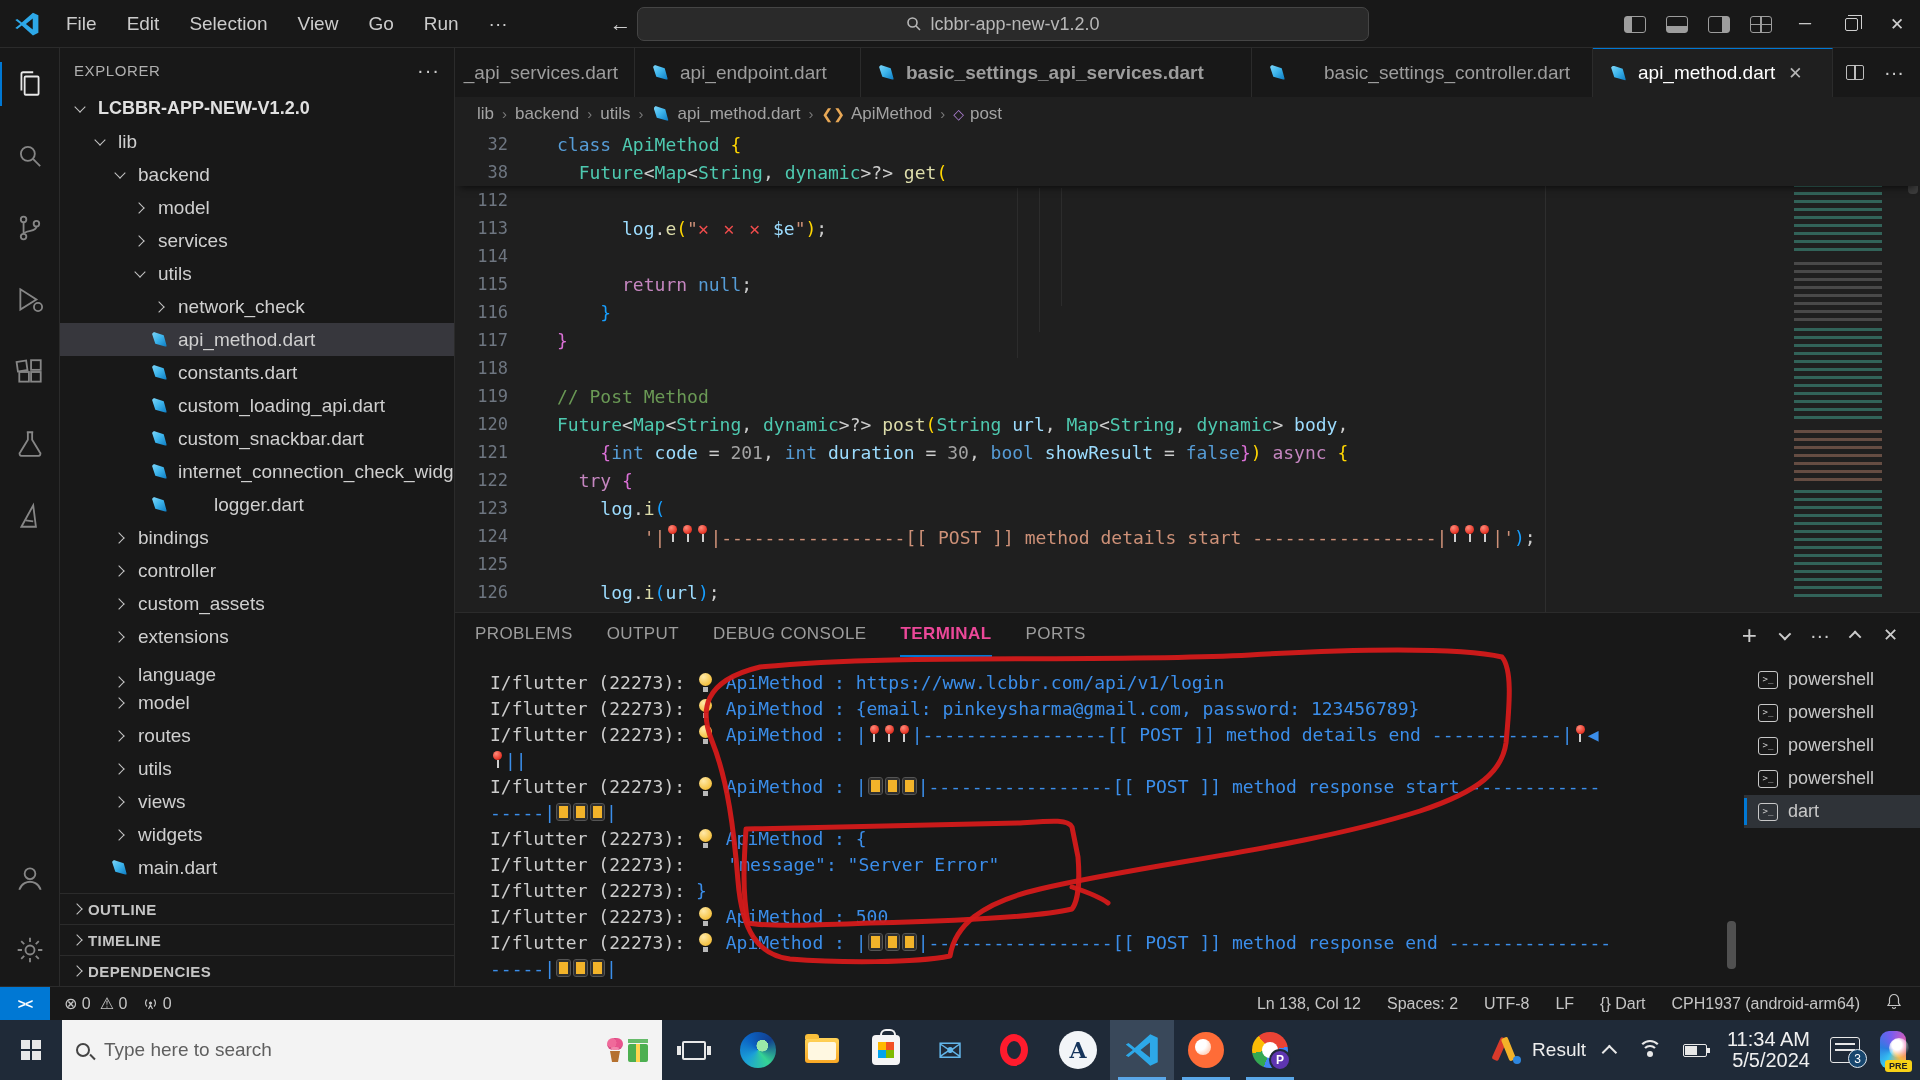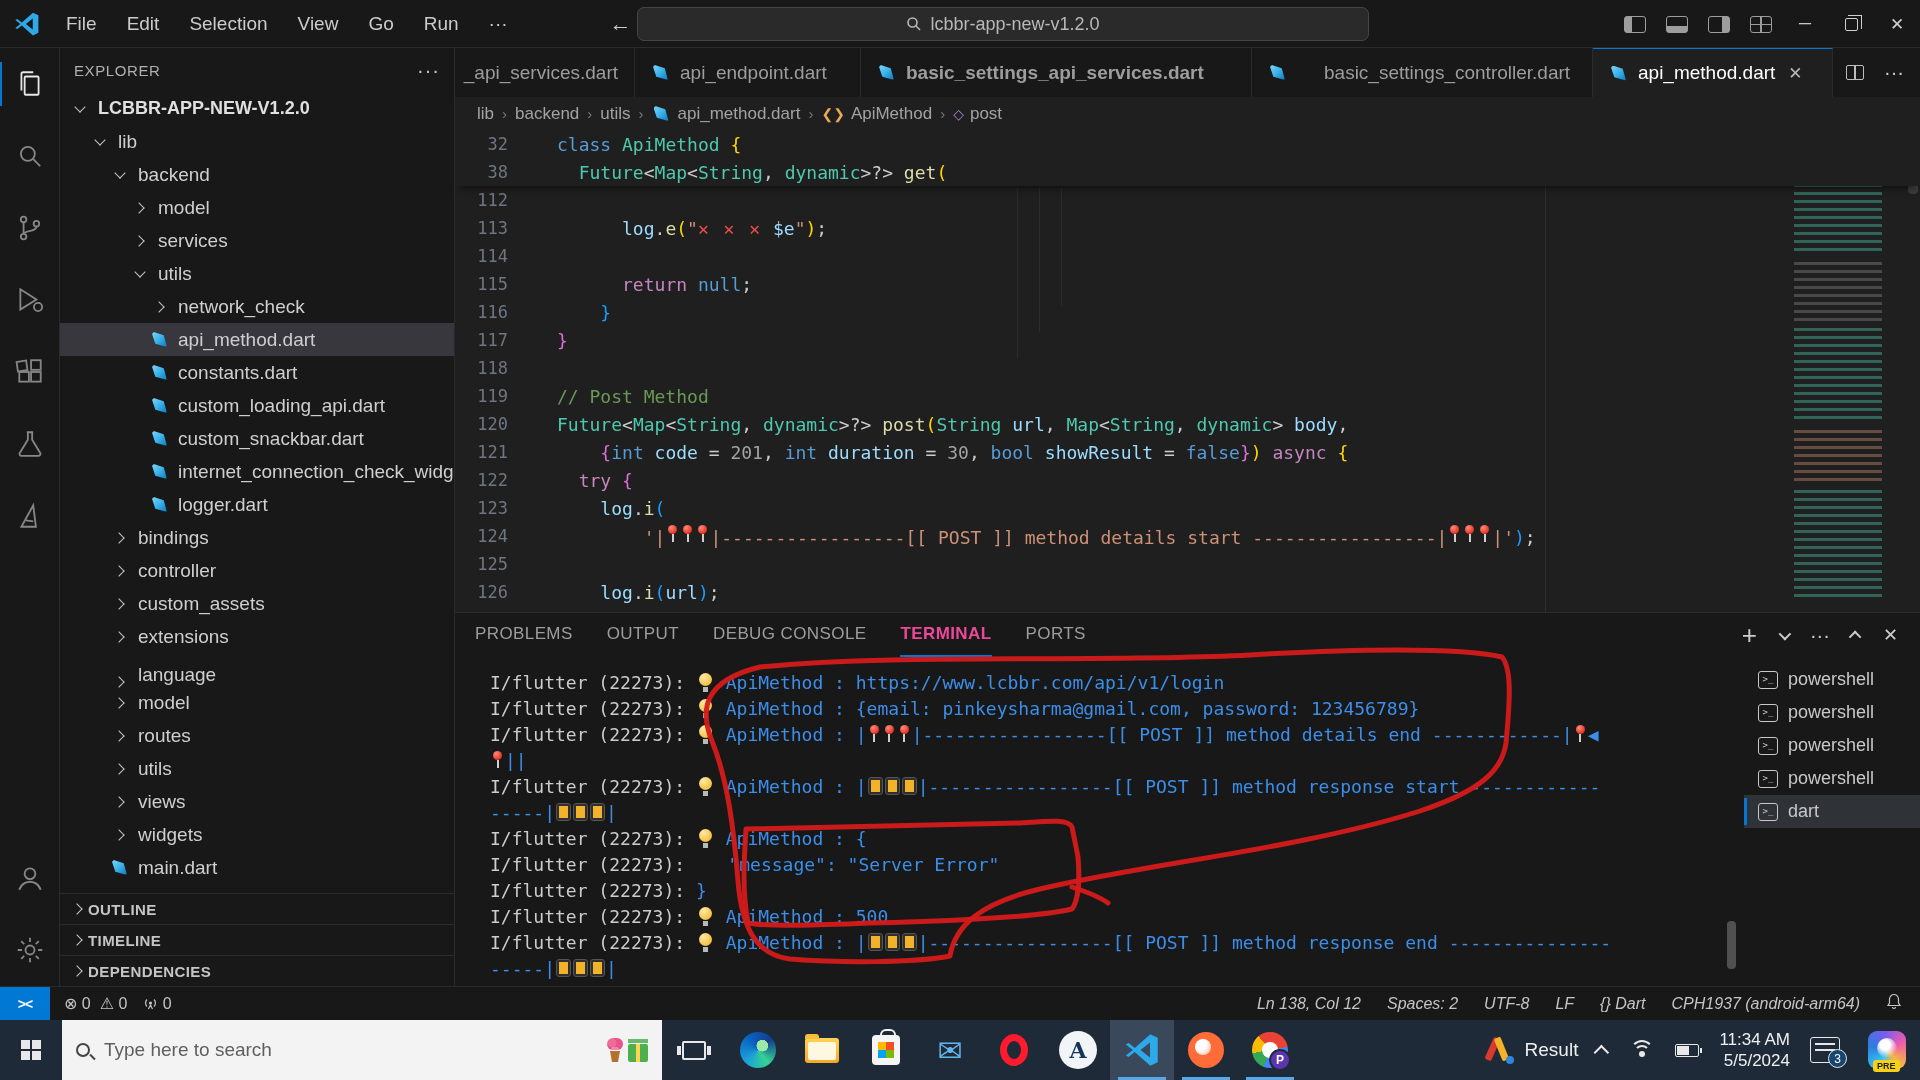--- a/index.html
+++ b/index.html
@@ -148,21 +148,21 @@
   .c-wht{color:#cccccc} .c-blu{color:#3b8eea} .c-arr{color:#3b8eea}
 
   .annotation-svg { position:absolute; inset:0; pointer-events:none; z-index:20; }
 
   
   .statusbar { height:34px; background:#181818; border-top:1px solid #2b2b2b; display:flex;
     align-items:center; font-size:16px; color:#c5c5c5; }
   .remote { width:50px; height:34px; background:#0078d4; color:#fff; display:flex; align-items:center;
     justify-content:center; font-weight:bold; font-size:14px; letter-spacing:-1px; flex:none; }
   .sb-left { display:flex; align-items:center; gap:16px; padding-left:14px; }
-  .sb-right { margin-left:auto; display:flex; align-items:center; gap:26px; padding-right:18px;font-style:italic; }
+  .sb-right { margin-left:auto; display:flex; align-items:center; gap:26px; padding-right:18px; }
   .sb-item { white-space:nowrap; }
 
   
   .taskbar { height:60px; background:#1f2a38; display:flex; align-items:stretch; position:relative; }
   .tk-start { width:62px; display:flex; align-items:center; justify-content:center; }
   .win-logo { width:20px; height:20px; display:grid; grid-template-columns:9px 9px; grid-template-rows:9px 9px; gap:2px; }
   .win-logo span { background:#e8e8e8; }
   .tk-search { width:600px; background:#f3f3f3; display:flex; align-items:center; gap:14px; padding:0 14px; }
   .tk-search .mag { width:14px; height:14px; border:2px solid #444; border-radius:50%; position:relative; flex:none; }
   .tk-search .mag::after { content:''; position:absolute; left:11px; top:11px; width:7px; height:2px;
@@ -183,29 +183,29 @@
   .tk-app { width:64px; display:flex; align-items:center; justify-content:center; position:relative; }
   .tk-app.active { background:#39485a; }
   .tk-app.running::after { content:''; position:absolute; left:8px; right:8px; bottom:0; height:3.5px; background:#5aa7e8; }
   .tk-right { position:absolute; right:0; top:0; height:60px; display:flex; align-items:center; gap:20px; padding-right:14px; }
   .tk-widget { display:flex; align-items:center; gap:10px; color:#eee; font-size:19px; }
   .tk-chev { width:11px; height:11px; border-top:2px solid #e8e8e8; border-left:2px solid #e8e8e8;
     transform:rotate(45deg) translateY(3px); }
   .battery { width:24px; height:13px; border:1.6px solid #e8e8e8; border-radius:2px; position:relative; }
   .battery::before { content:''; position:absolute; left:1px; top:1px; bottom:1px; width:12px; background:#e8e8e8; }
   .battery::after { content:''; position:absolute; right:-4px; top:3px; width:2.5px; height:5px; background:#e8e8e8; }
-  .tk-clock { text-align:right; color:#f0f0f0; font-size:17px; line-height:21px; }
+  .tk-clock { text-align:right; color:#f0f0f0; font-size:20px; line-height:21px; }
   .notif { position:relative; width:30px; height:26px; border:1.8px solid #e8e8e8; border-radius:3px; }
   .notif::before { content:''; position:absolute; left:4px; top:5px; right:4px; height:1.8px; background:#e8e8e8;
     box-shadow:0 6px 0 #e8e8e8; }
   .notif-badge { position:absolute; right:-8px; bottom:-6px; width:19px; height:19px; border-radius:50%;
     background:#17466e; border:1.5px solid #dfe7ee; color:#fff; font-size:12px; display:flex;
     align-items:center; justify-content:center; }
-  .pre-ic { width:38px; height:38px; border-radius:9px; position:relative;
-    background:conic-gradient(from 210deg,#36c3f2,#2b7de0,#7a5cf0,#ef5da8,#f7b643,#36c3f2);margin-left:8px; }
+  .pre-ic { width:26px; height:38px; border-radius:9px; position:relative;
+    background:conic-gradient(from 210deg,#36c3f2,#2b7de0,#7a5cf0,#ef5da8,#f7b643,#36c3f2); }
   .pre-ic::before { content:''; position:absolute; left:9px; top:7px; width:20px; height:20px; border-radius:50%;
     background:radial-gradient(circle at 40% 35%, #fff 0 28%, rgba(255,255,255,.25) 60%, transparent 75%); }
   .pre-tag { position:absolute; left:5px; bottom:-3px; background:#f7d117; color:#222; font-size:9px;
     font-weight:bold; padding:1px 4px; border-radius:3px; }
   .edge-ic { width:36px; height:36px; border-radius:50%;
     background:radial-gradient(circle at 62% 38%, #9be8a8 0 18%, transparent 19%),
       conic-gradient(from 140deg, #35d393, #1b9fd8, #0b63c4, #123f8f, #35d393); }
   .folder-ic { width:34px; height:25px; background:linear-gradient(#ffd358,#f9a825); border-radius:3px; position:relative; }
   .folder-ic::before { content:''; position:absolute; left:0; top:-4px; width:14px; height:5px;
     background:#f9bf3b; border-radius:3px 3px 0 0; }
@@ -411,21 +411,21 @@
             <span class="tree-label">custom_loading_api.dart</span>
           </div>
           <div class="tree-row" style="padding-left: 90px;">
             <span class="dart-ic"></span>
             <span class="tree-label">custom_snackbar.dart</span>
           </div>
           <div class="tree-row" style="padding-left: 90px;">
             <span class="dart-ic"></span>
             <span class="tree-label">internet_connection_check_widg...</span>
           </div>
-          <div class="tree-row" style="padding-left: 90px;">
+          <div class="tree-row" style="padding-left: 90px; gap: 36px;">
             <span class="dart-ic"></span>
             <span class="tree-label">logger.dart</span>
           </div>
           <div class="tree-row" style="padding-left: 50px;">
             <span class="chevbox">
               <span class="chev right"></span>
             </span>
             <span class="tree-label">bindings</span>
           </div>
           <div class="tree-row" style="padding-left: 50px;">

